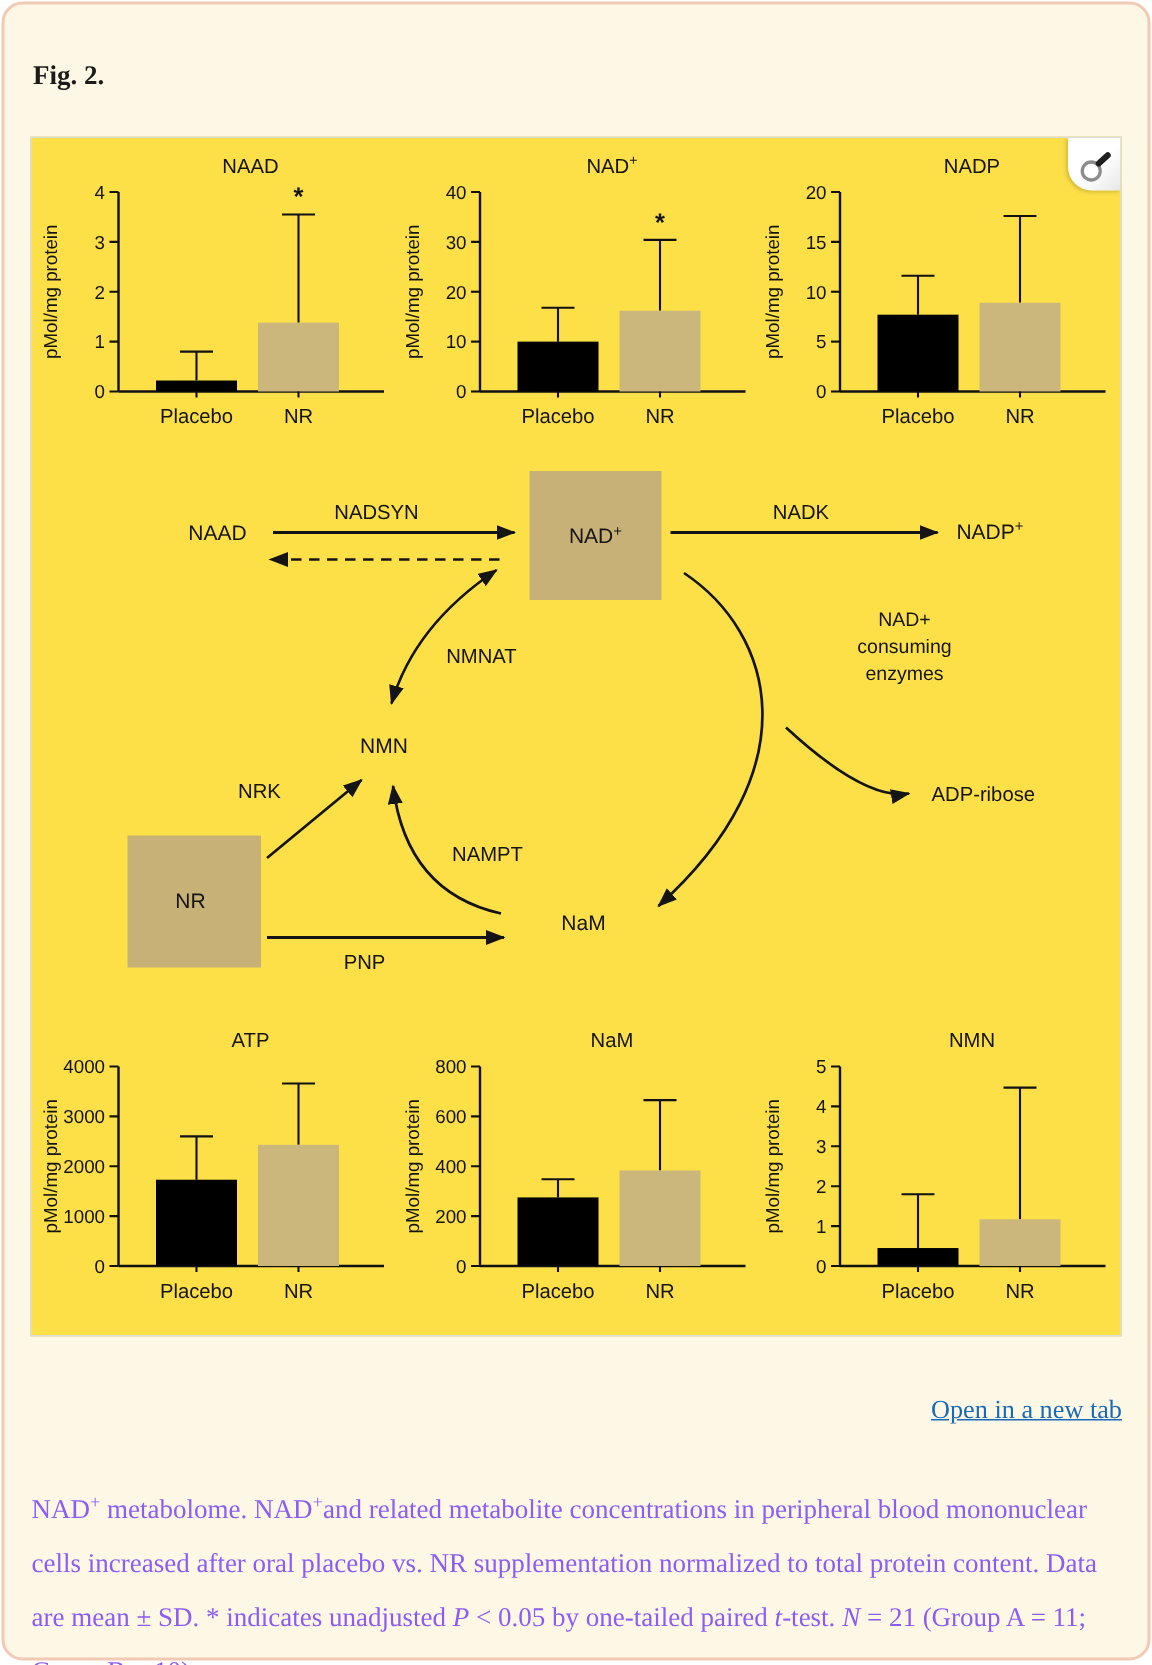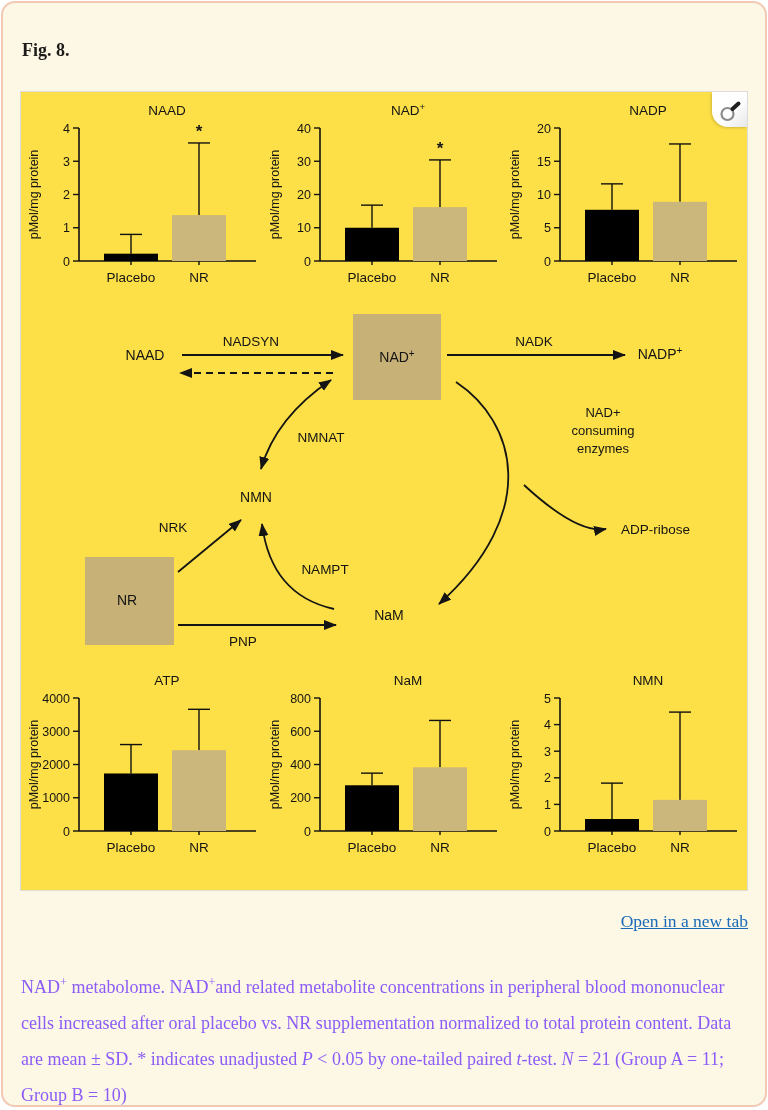--- a/index.html
+++ b/index.html
@@ -4,39 +4,39 @@
 <style>
   html,body{margin:0;padding:0;width:768px;height:1110px;background:#fff;overflow:hidden;
             font-family:"Liberation Serif", serif;}
   .page{box-sizing:border-box;margin:1px;height:1106px;border:2px solid #f2cab4;border-radius:14px;
         background:#fdf7e6;padding:0 17px;}
   .fig-label{font-size:18px;font-weight:600;color:#1c1b18;margin:36px 0 0 2px;line-height:22px;}
   .figure-panel{position:relative;margin-top:30px;background:#fde047;border:1px solid #dcdcda;
                 height:800px;box-sizing:border-box;overflow:hidden;cursor:pointer;}
   .chart-row{display:flex;justify-content:space-between;padding:0 6px;}
   .chart-row.top{margin-top:6px;}
-  .chart-row.bottom{margin-top:4px;}
+  .chart-row.bottom{margin-top:17px;}
   svg.chart{display:block;}
   svg.diagram{display:block;margin:4px auto 0 auto;}
   .zoom-btn{position:absolute;top:0;right:0;width:35px;height:35px;border:none;padding:0;margin:0;
             background:linear-gradient(135deg,#ffffff 55%,#e7e7e7 100%);
             border-bottom-left-radius:16px;box-shadow:-1px 1px 3px rgba(0,0,0,.18);cursor:pointer;}
   .zoom-btn svg{display:block;margin:4px auto 0 auto;}
-  .link-row{text-align:right;margin-top:19px;line-height:22px;}
+  .link-row{text-align:right;margin-top:37px;line-height:22px;}
   .link-row a{color:#1a6ab8;font-size:17.5px;text-decoration:underline;cursor:pointer;}
   .caption{margin:36px 0 0 1px;font-size:18px;line-height:36px;color:#8b5cf6;max-width:734px;}
   .caption sup{font-size:68%;line-height:0;}
   svg text{font-family:"Liberation Sans", sans-serif;fill:#141414;}
 </style>
 </head>
 <body>
 
 <div class="page">
 
-  <div class="fig-label">Fig. 8.</div>
+  <div class="fig-label">Fig. 2.</div>
 
   <div class="figure-panel">
 
     <div class="chart-row top">
       <svg class="chart" width="233" height="200">
           <text x="140" y="17" text-anchor="middle" font-size="13.5"><tspan>NAAD</tspan></text>
           <text x="11" y="96.5" text-anchor="middle" font-size="12.5" transform="rotate(-90 11 96.5)">pMol/mg protein</text>
           <line x1="52" y1="30" x2="52" y2="163" stroke="#111111" stroke-width="1.6"></line>
           <line x1="52" y1="163" x2="229" y2="163" stroke="#111111" stroke-width="1.6"></line>
           <line x1="46" y1="163" x2="52" y2="163" stroke="#111111" stroke-width="1.4"></line>

